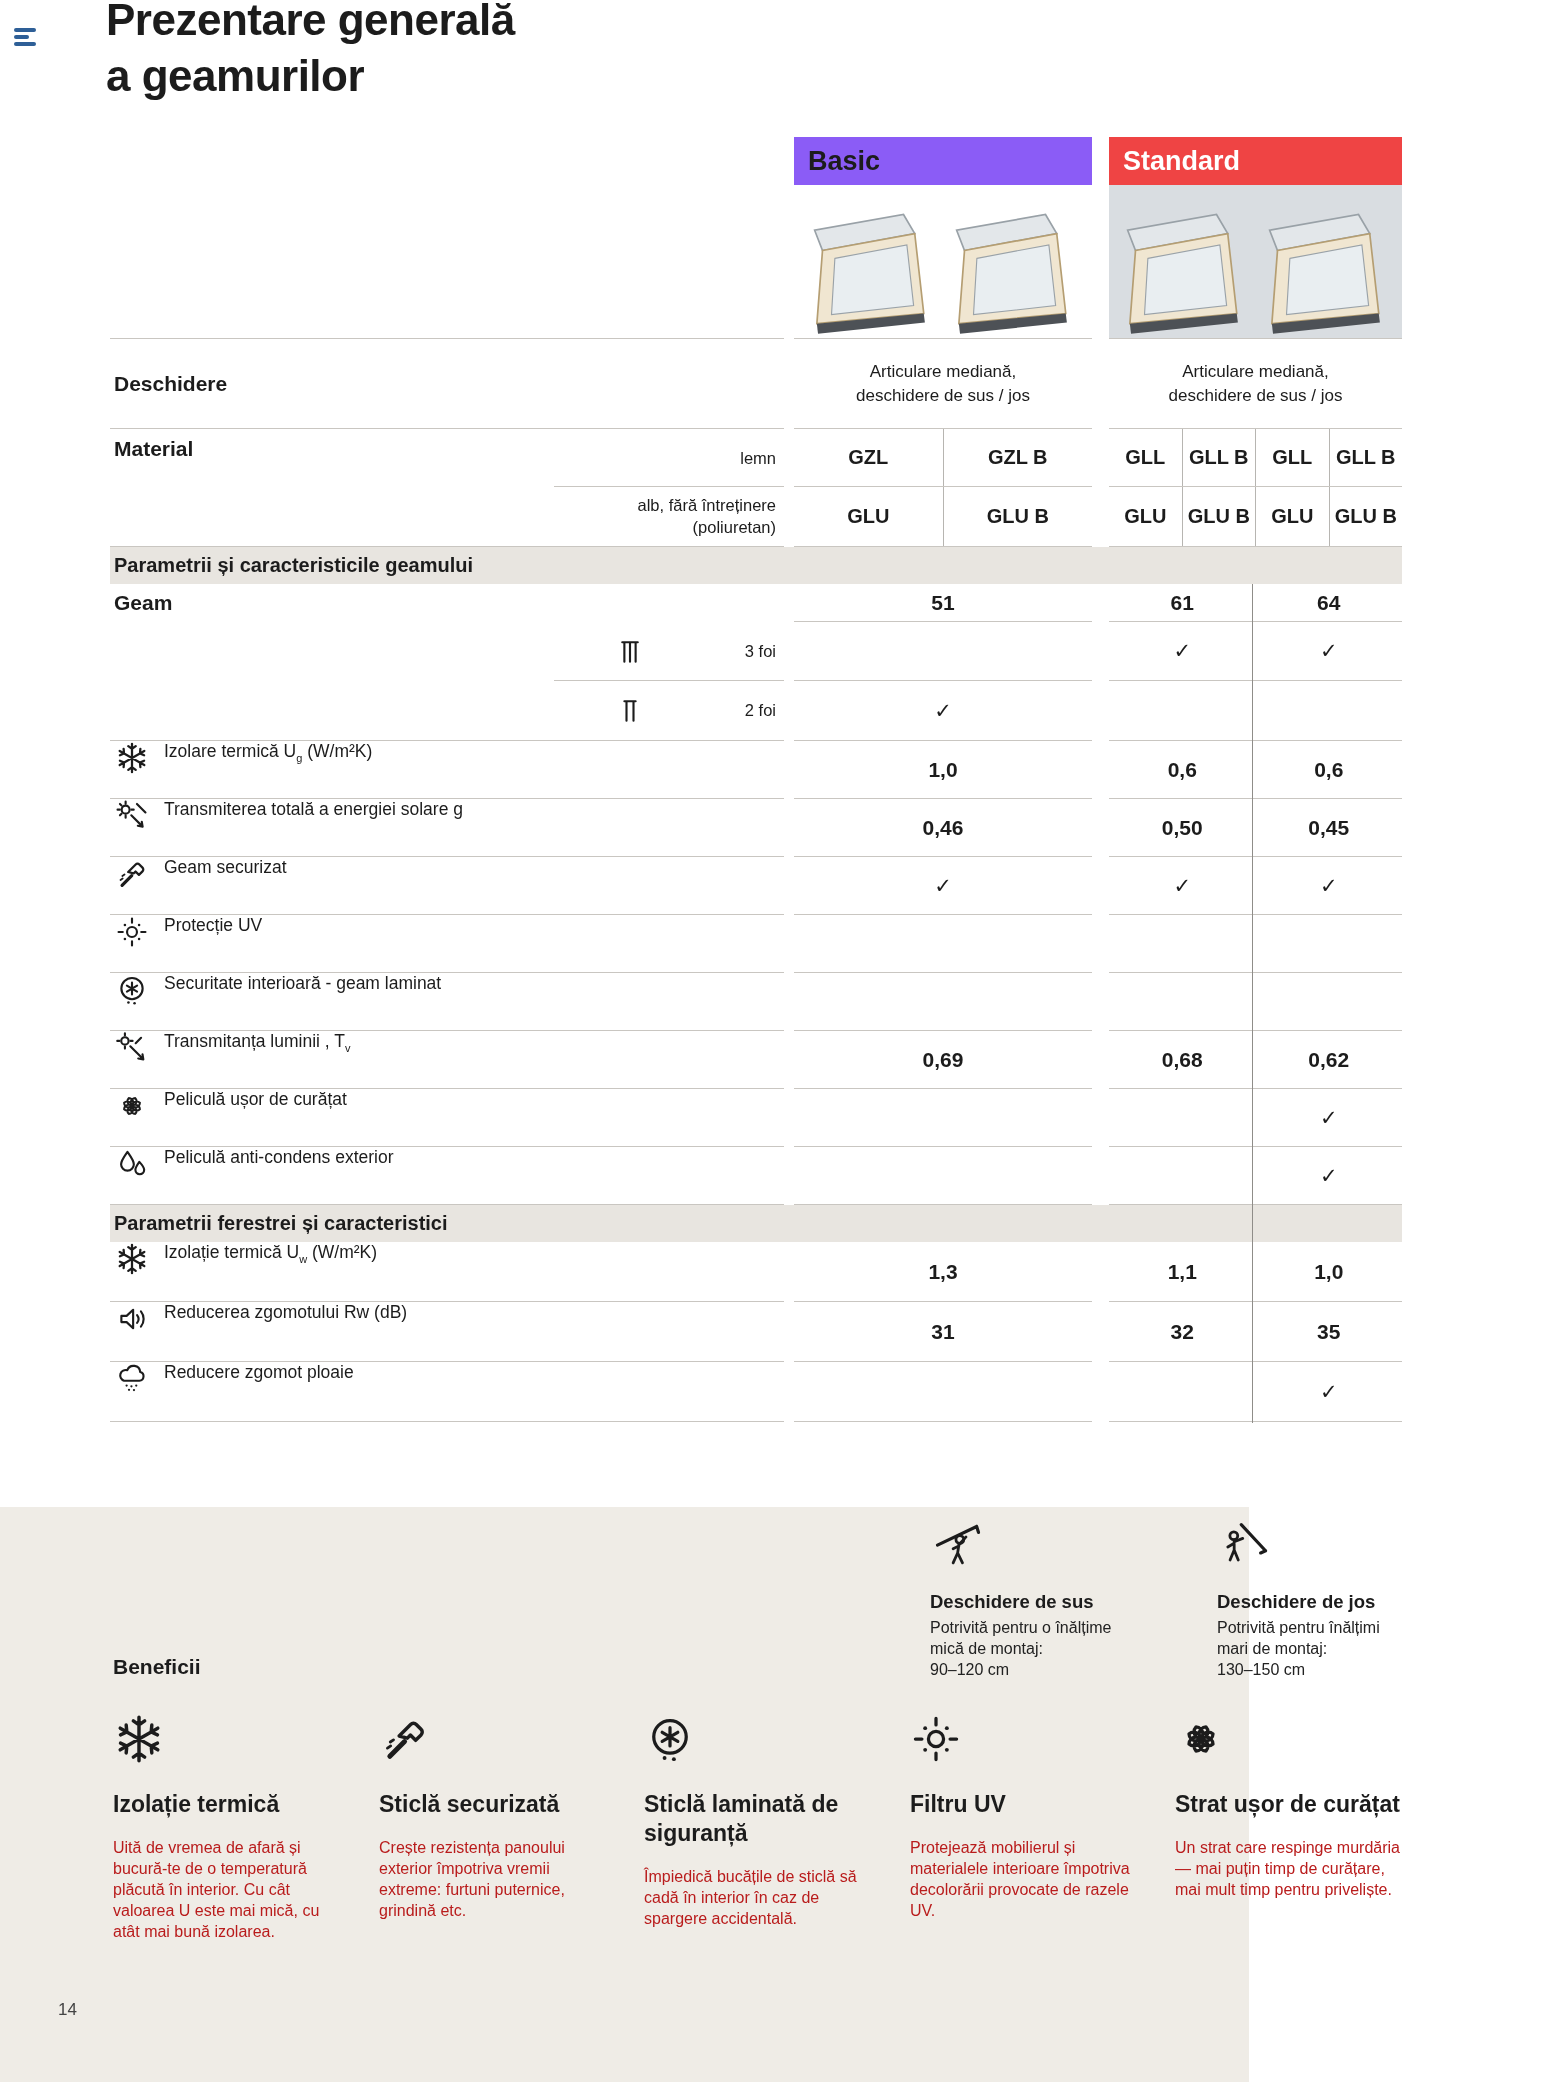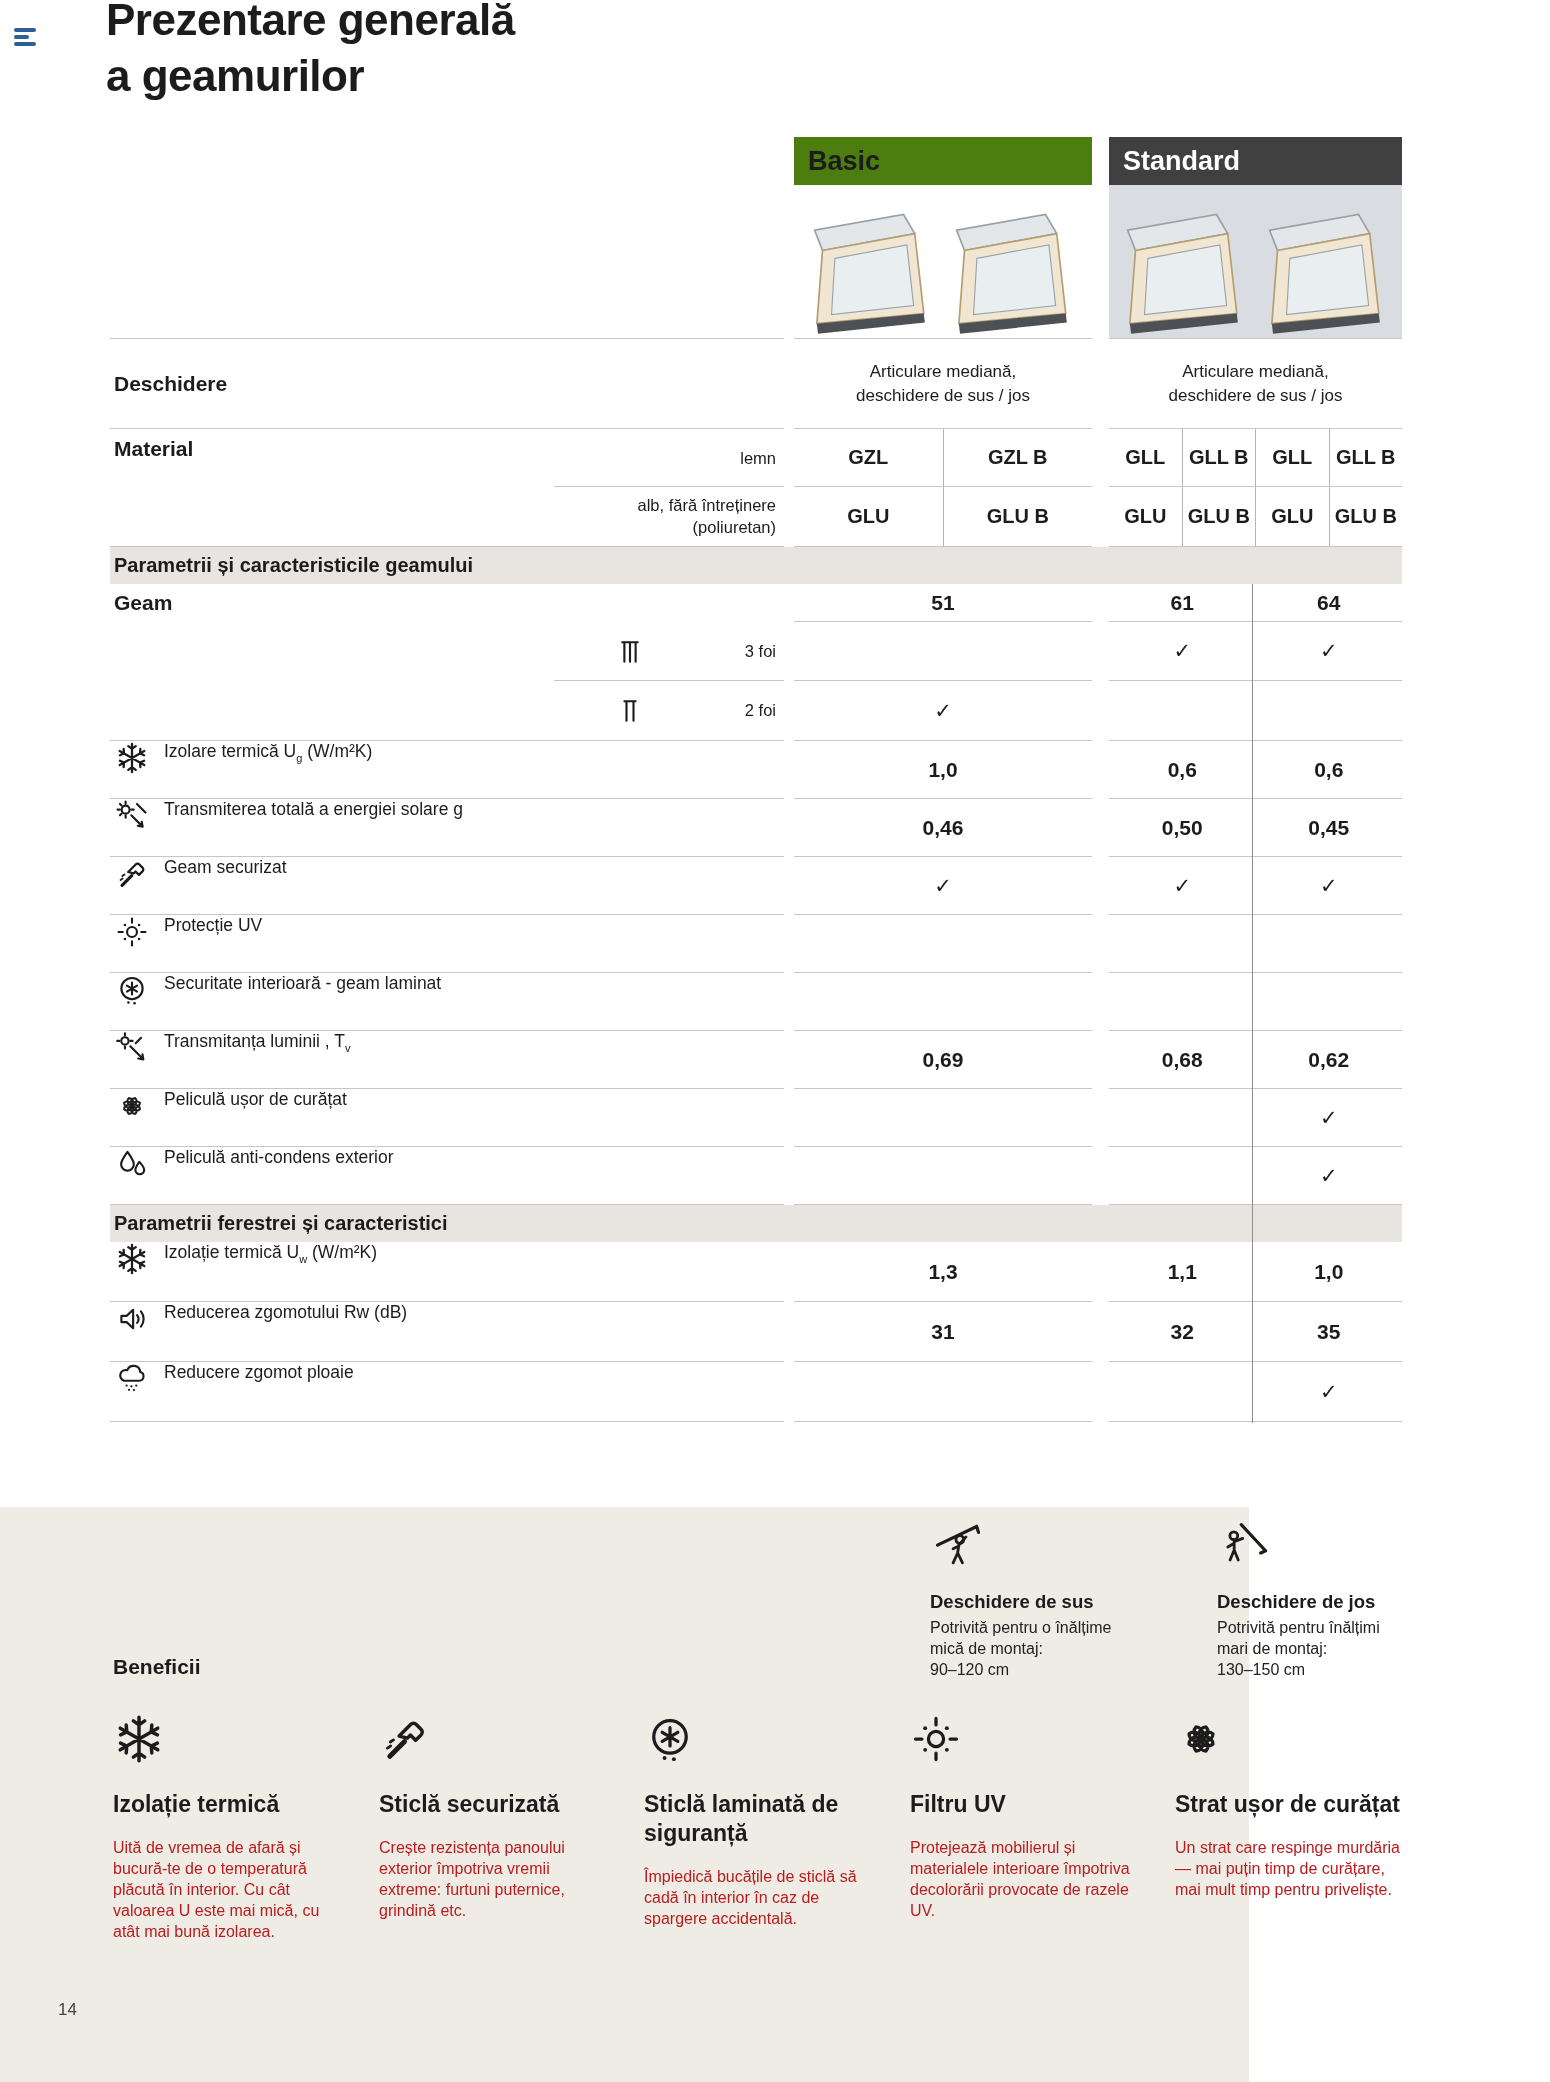--- a/index.html
+++ b/index.html
@@ -21,22 +21,22 @@
   .gapA{width:10px;flex:none;}
   .gapB{width:17px;flex:none;}
   .bas{width:298px;}
   .std{width:293px;}
   .bb{border-bottom:1px solid #c9c6c1;}
   .pbb{position:relative;}
   .pbb:after{content:"";position:absolute;right:0;bottom:0;width:230px;border-bottom:1px solid #c9c6c1;}
 
   .r-head{height:48px;}
   .h-basic,.h-std{display:flex;align-items:center;padding-left:14px;font-weight:bold;font-size:27px;}
-  .h-basic{background:#4d7c0f;}
-  .h-std{background:#404040;color:#ffffff;}
+  .h-basic{background:#8b5cf6;}
+  .h-std{background:#ef4444;color:#ffffff;}
 
   .r-img{height:154px;}
   .img-cell{display:flex;align-items:flex-end;justify-content:center;gap:4px;padding-bottom:2px;}
   .img-cell svg{width:138px;height:126px;}
   .std-img{background:#d9dde1;}
 
   .r-open{height:90px;}
   .open-label{display:flex;align-items:center;padding-left:4px;font-weight:bold;font-size:21px;}
   .open-val{display:flex;flex-direction:column;align-items:center;justify-content:center;
             font-size:17px;line-height:1.4;text-align:center;}

